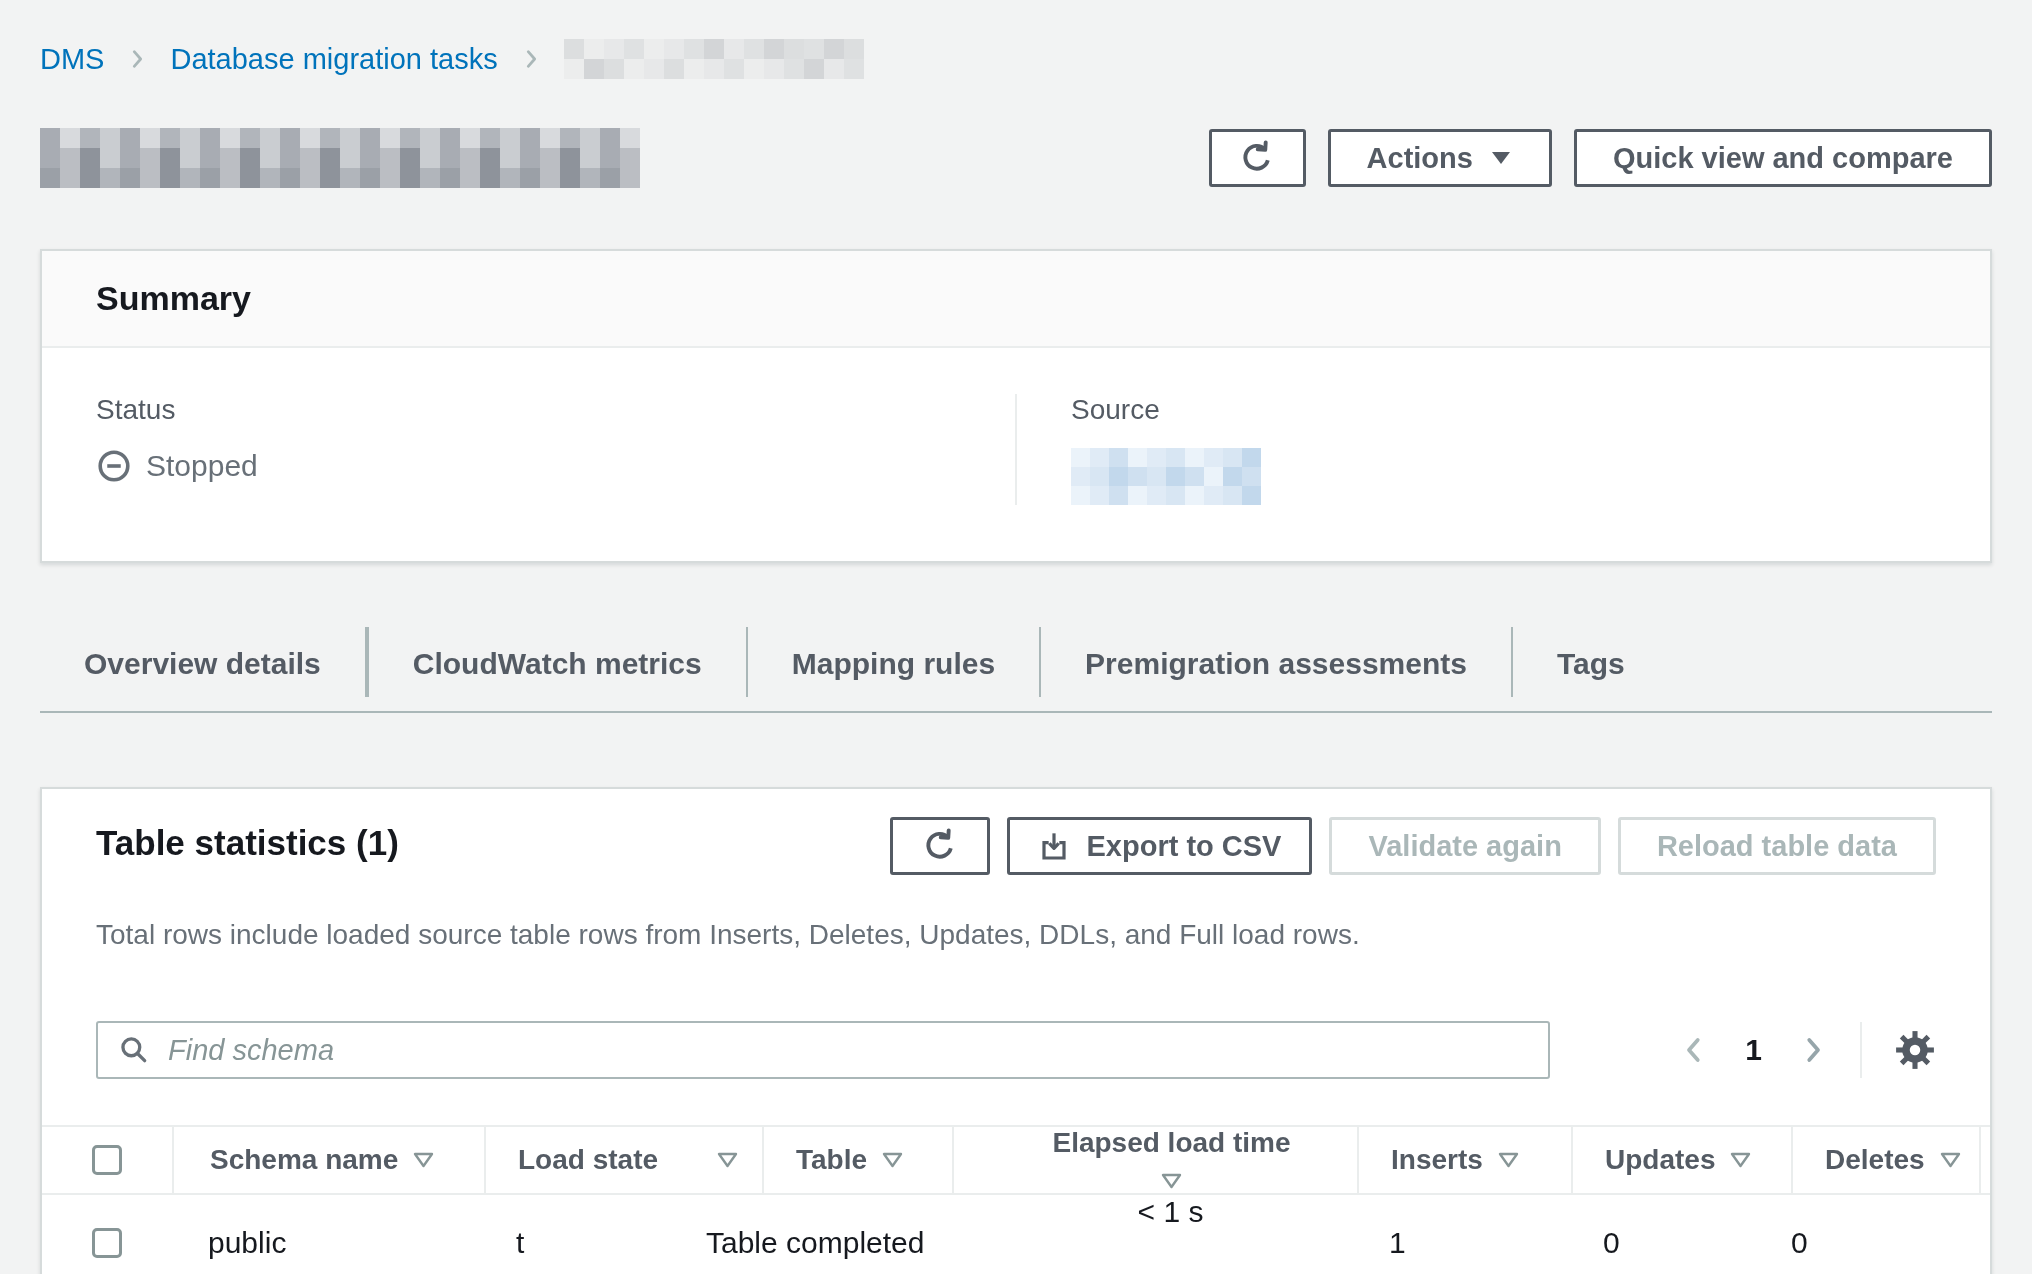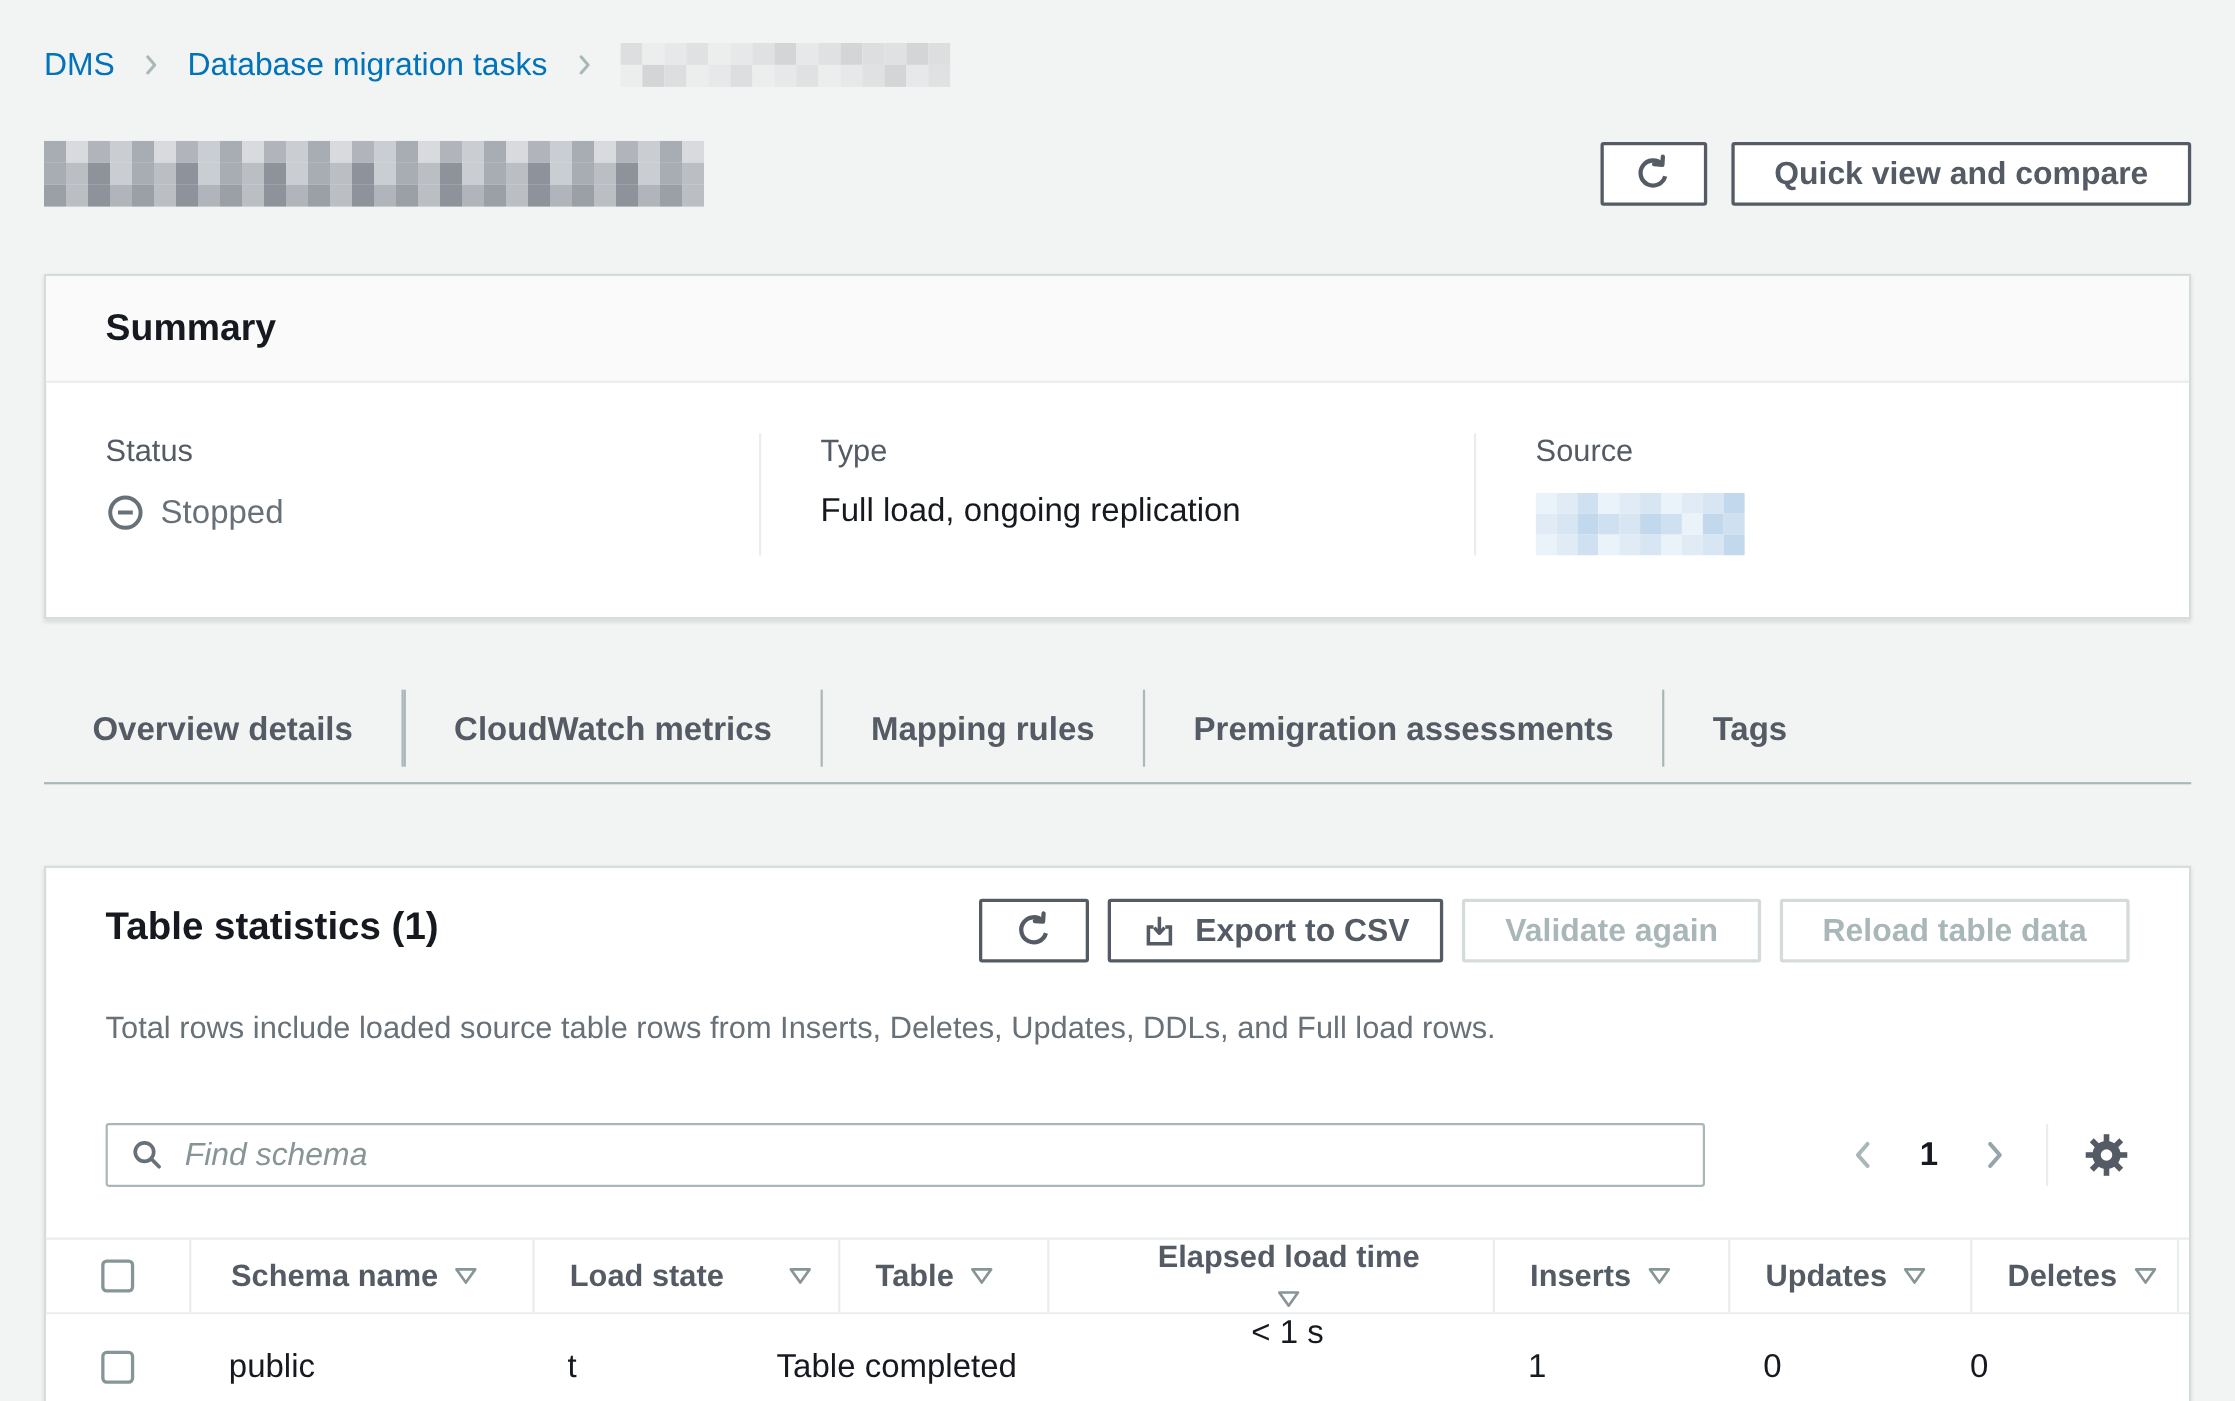--- a/index.html
+++ b/index.html
@@ -240,20 +240,28 @@
     <div class="toolbar">
       <button class="btn btn-icon">
         <span>
           <svg width="36" height="36" viewBox="0 0 24 24" stroke="#545b64" fill="none" stroke-width="2.6">
             <path d="M19.2 13.5 A 7.6 7.6 0 1 1 17.3 6.2"></path>
             <polyline points="17.8,1.6 17.5,6.6 12.5,6.2" stroke-linecap="round" stroke-linejoin="round"></polyline>
           </svg>
         </span>
       </button>
       <button class="btn">
+        <span>Actions</span>
+        <span>
+          <svg width="24" height="18" viewBox="0 0 24 18">
+              <polygon points="3,3 21,3 12,15" fill="#545b64"></polygon>
+            </svg>
+        </span>
+      </button>
+      <button class="btn">
         <span>Quick view and compare</span>
       </button>
     </div>
   </div>
 
   <section class="panel summary">
     <div class="panel-hd">
       <h2>Summary</h2>
     </div>
     <div class="summary-body">
@@ -261,24 +269,20 @@
         <div class="kv-label">Status</div>
         <div class="kv-value status-val">
           <span>
             <svg width="36" height="36" viewBox="0 0 24 24" stroke="#687078" fill="none" stroke-width="2.4">
               <circle cx="12" cy="12" r="9.2"></circle>
                 <line x1="7.5" y1="12" x2="16.5" y2="12"></line>
             </svg>
           </span>
           <span>Stopped</span>
         </div>
-      </div>
-      <div class="sum-col">
-        <div class="kv-label">Type</div>
-        <div class="kv-value">Full load, ongoing replication</div>
       </div>
       <div class="sum-col">
         <div class="kv-label">Source</div>
         <div class="mosaic" style="display: grid; grid-template-columns: repeat(10, 19px); grid-auto-rows: 19px;">
             <i style="background: rgb(235, 243, 250);"></i>
             <i style="background: rgb(224, 235, 246);"></i>
             <i style="background: rgb(207, 224, 240);"></i>
             <i style="background: rgb(235, 243, 250);"></i>
             <i style="background: rgb(224, 235, 246);"></i>
             <i style="background: rgb(216, 230, 243);"></i>

